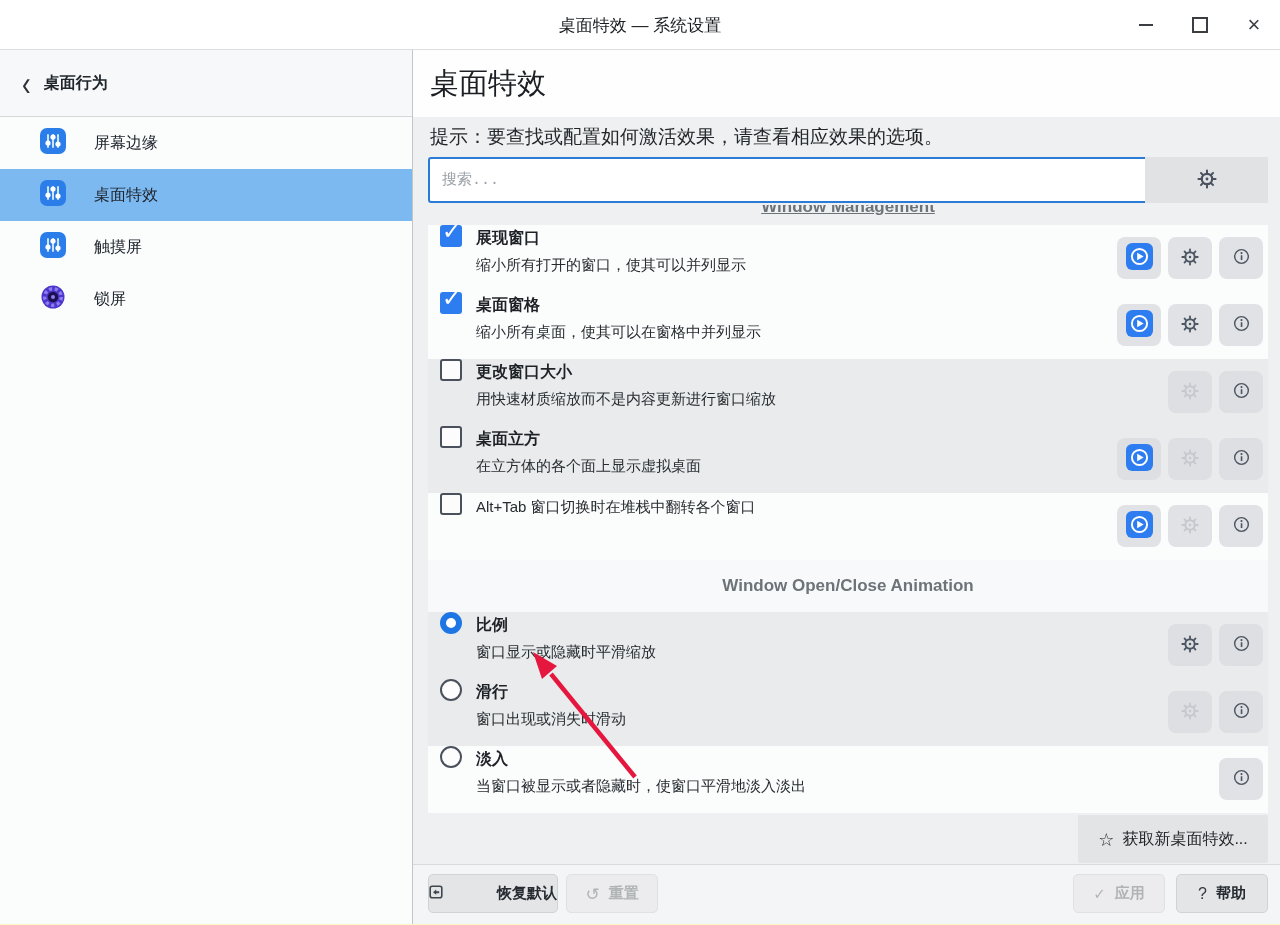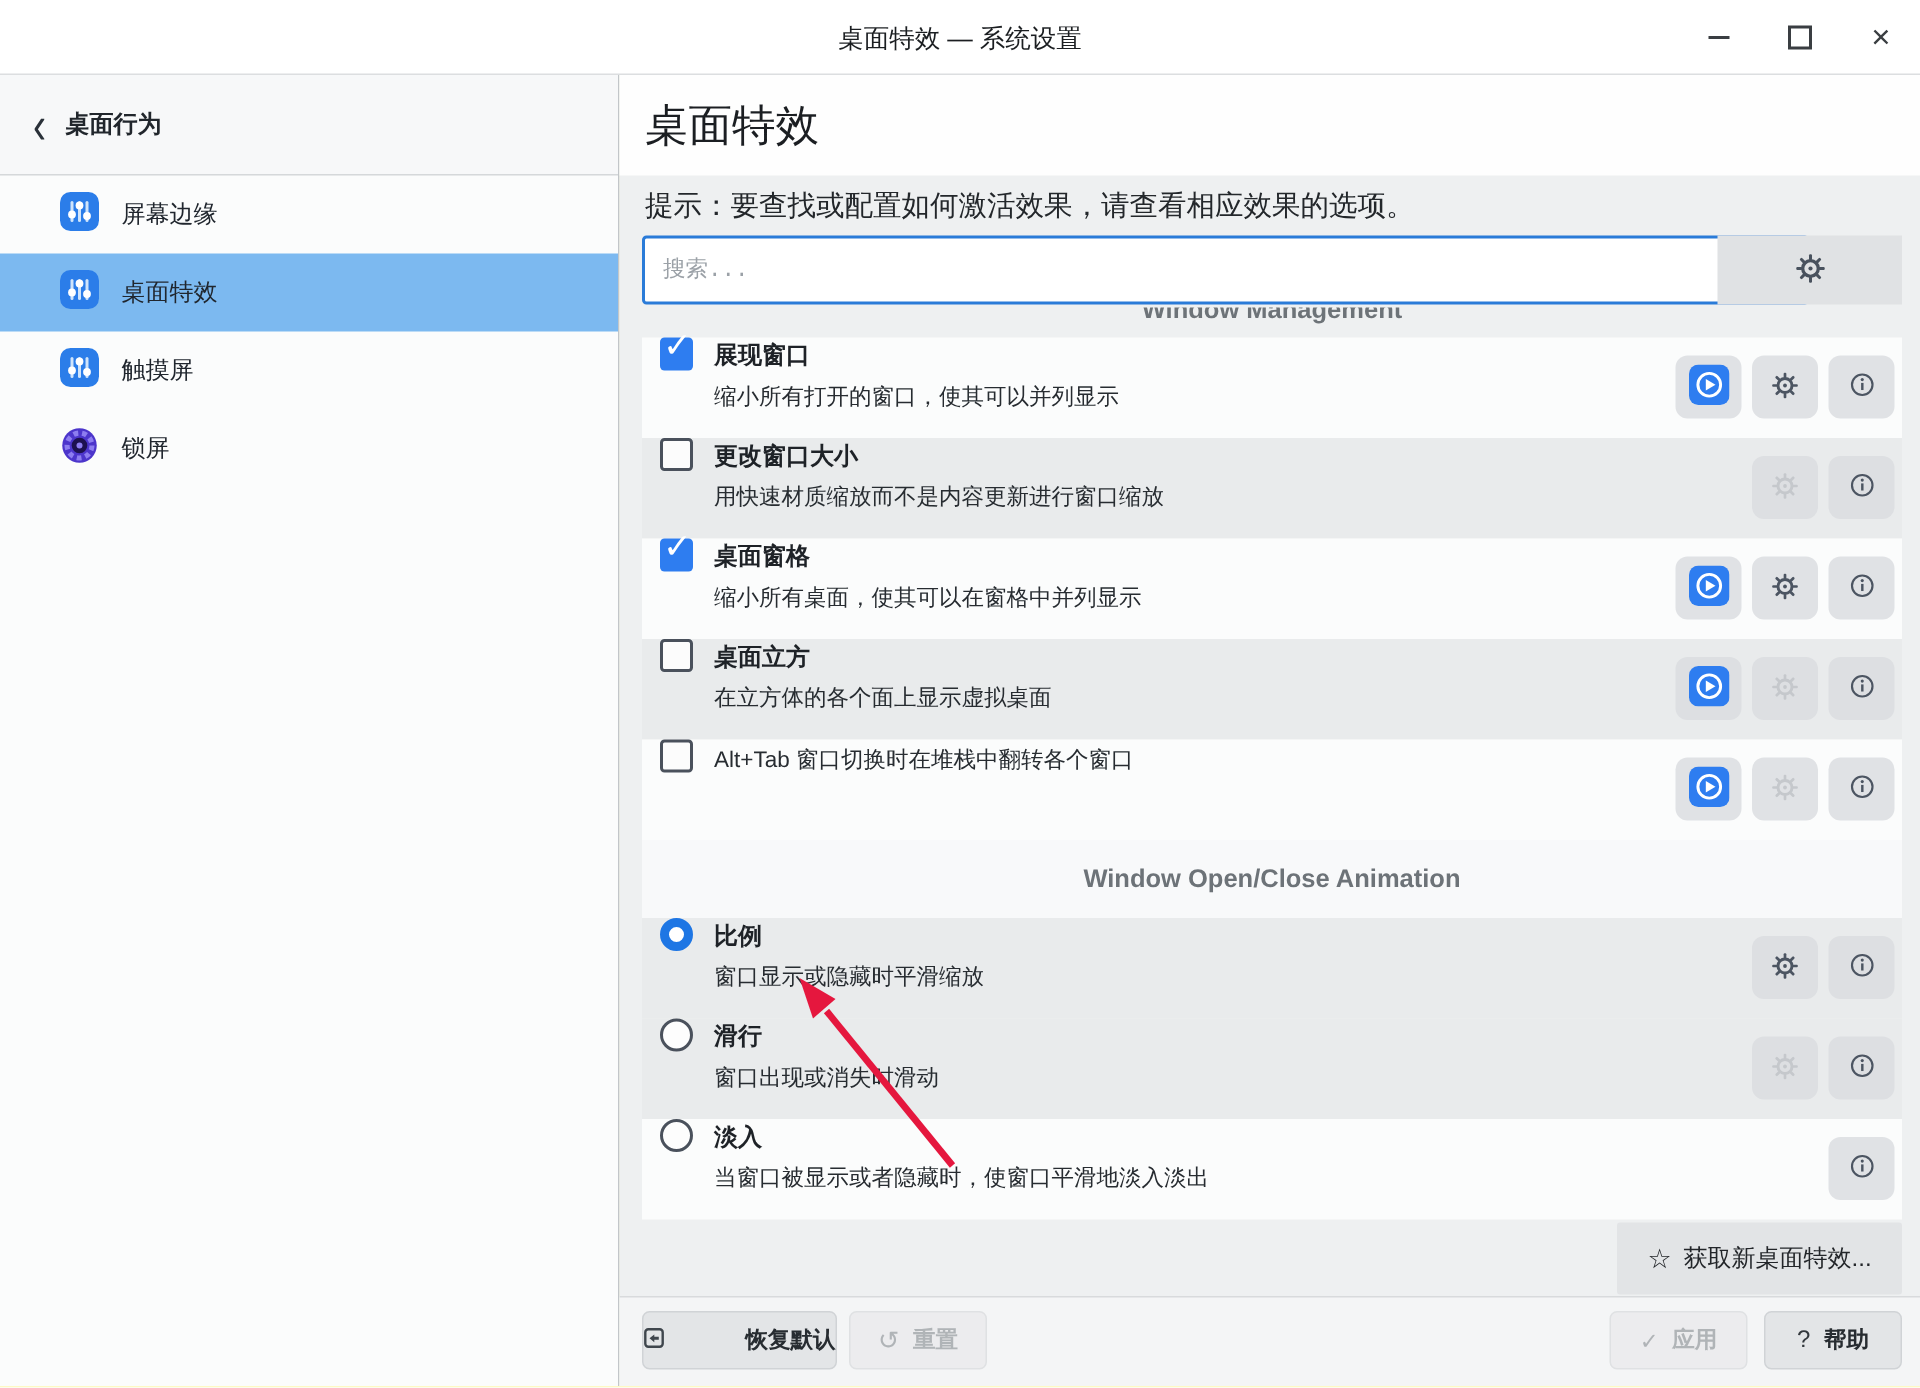--- a/index.html
+++ b/index.html
@@ -17,21 +17,21 @@
   .ctrl-close { font-size:22px; color:#3a3e42; line-height:1; }
 
   .body-wrap { position:relative; display:flex; height:874px; }
 
   
   .sidebar { width:413px; background:#fbfcfc; border-right:1px solid #c2c6c9; }
   .back-row { height:67px; display:flex; align-items:center; padding-left:22px; gap:13px;
     border-bottom:1px solid #d5d8da; background:#f7f8f9; }
   .back-chev { font-size:26px; color:#2a3139; line-height:0.8; font-weight:400; transform:scaleY(1.35); }
   .back-label { font-size:16px; font-weight:700; color:#21262c; }
-  .side-item { height:52px; display:flex; align-items:center; padding-left:40px; gap:15px; cursor:pointer; }
+  .side-item { height:52px; display:flex; align-items:center; padding-left:40px; gap:28px; cursor:pointer; }
   .side-item.selected { background:#7cb9f0; }
   .side-label { font-size:16px; color:#20262e; font-weight:500; }
 
   
   .main { position:relative; width:867px; background:#eef0f1; }
   .page-title-band { height:67px; background:#fefefe; display:flex; align-items:center; padding-left:17px; }
   .page-title { font-size:29px; font-weight:500; color:#1b1e22; }
   .hint-band { height:40px; display:flex; align-items:center; padding-left:17px; font-size:19px; color:#23272b; }
 
   .search-row { position:relative; height:48px; padding-left:15px; }
@@ -39,21 +39,21 @@
     border:2px solid #2a7bd8; border-radius:3px; padding:0 12px; font-size:15px; color:#23272b; outline:none;
     font-family:Liberation Mono, monospace; }
   .search-input::placeholder { color:#9ba1a7; }
   .search-config { position:absolute; left:732px; top:0; width:123px; height:46px; background:#e0e2e4;
     border:none; display:flex; align-items:center; justify-content:center; color:#49525e; cursor:pointer; }
 
   
   .list { position:relative; margin-left:15px; width:840px; }
   .section-hdr { display:flex; justify-content:center; align-items:center; font-size:17px;
     font-weight:700; color:#6d7378; }
-  .section-hdr.clipped { height:20px; overflow:hidden; align-items:flex-start; }
+  .section-hdr.clipped { height:20px; overflow:hidden; align-items:flex-start;text-decoration:underline; }
   .section-hdr.clipped span { display:block; line-height:24px; margin-top:-10px; }
   .section-hdr.band { height:52px; background:#f8f9fa; }
 
   .row { position:relative; height:67px; display:flex; align-items:flex-start; }
   .row.alt0 { background:#fbfcfc; }
   .row.alt1 { background:#e9ebec; }
 
   .control { flex:0 0 auto; margin-left:12px; width:22px; height:22px; position:relative; cursor:pointer; }
   .checkbox { border:2px solid #4a515c; border-radius:3px; background:#fcfcfc; }
   .checkbox.checked { border:none; background:#2e7df0; }
@@ -224,62 +224,62 @@
                 </svg></span>
             </button>
             <button class="action-btn btn-info">
               <span><svg width="19" height="19" viewBox="0 0 20 20">
                   <circle cx="10" cy="10" r="7.2" fill="none" stroke="currentColor" stroke-width="1.5"></circle>
                   <rect x="9.2" y="8.7" width="1.7" height="5" fill="currentColor"></rect>
                   <circle cx="10" cy="6.4" r="1.1" fill="currentColor"></circle>
                 </svg></span>
             </button>
           </div>
-          <div class="row alt1">
-            <span class="control checkbox"></span>
-            <div class="row-text">
-              <div class="row-title">更改窗口大小</div>
-              <div class="row-desc">用快速材质缩放而不是内容更新进行窗口缩放</div>
-            </div>
-            <button class="action-btn btn-gear disabled">
-              <span><svg width="18" height="18" viewBox="0 0 20 20">
-                  <rect x="9" y="0.5" width="2" height="4" rx="0.8" fill="currentColor" transform="rotate(0 10 10)"></rect>
-                  <rect x="9" y="0.5" width="2" height="4" rx="0.8" fill="currentColor" transform="rotate(45 10 10)"></rect>
-                  <rect x="9" y="0.5" width="2" height="4" rx="0.8" fill="currentColor" transform="rotate(90 10 10)"></rect>
-                  <rect x="9" y="0.5" width="2" height="4" rx="0.8" fill="currentColor" transform="rotate(135 10 10)"></rect>
-                  <rect x="9" y="0.5" width="2" height="4" rx="0.8" fill="currentColor" transform="rotate(180 10 10)"></rect>
-                  <rect x="9" y="0.5" width="2" height="4" rx="0.8" fill="currentColor" transform="rotate(225 10 10)"></rect>
-                  <rect x="9" y="0.5" width="2" height="4" rx="0.8" fill="currentColor" transform="rotate(270 10 10)"></rect>
-                  <rect x="9" y="0.5" width="2" height="4" rx="0.8" fill="currentColor" transform="rotate(315 10 10)"></rect>
-                  <circle cx="10" cy="10" r="5.2" fill="none" stroke="currentColor" stroke-width="2.2"></circle>
-                  <circle cx="10" cy="10" r="1.4" fill="currentColor"></circle>
-                </svg></span>
-            </button>
-            <button class="action-btn btn-info">
-              <span><svg width="19" height="19" viewBox="0 0 20 20">
-                  <circle cx="10" cy="10" r="7.2" fill="none" stroke="currentColor" stroke-width="1.5"></circle>
-                  <rect x="9.2" y="8.7" width="1.7" height="5" fill="currentColor"></rect>
-                  <circle cx="10" cy="6.4" r="1.1" fill="currentColor"></circle>
-                </svg></span>
-            </button>
-          </div>
           <div class="row alt0">
             <span class="control checkbox checked"></span>
             <div class="row-text">
               <div class="row-title">桌面窗格</div>
               <div class="row-desc">缩小所有桌面，使其可以在窗格中并列显示</div>
             </div>
             <button class="action-btn btn-video">
               <span><svg width="27" height="27" viewBox="0 0 26 26">
                   <rect x="0" y="0" width="26" height="26" rx="6" fill="#2e7df0"></rect>
                   <circle cx="13" cy="13" r="7.3" fill="none" stroke="#fff" stroke-width="1.9"></circle>
                   <path d="M10.8 9.3 L17 13 L10.8 16.7 z" fill="#fff"></path>
                 </svg></span>
             </button>
             <button class="action-btn btn-gear">
+              <span><svg width="18" height="18" viewBox="0 0 20 20">
+                  <rect x="9" y="0.5" width="2" height="4" rx="0.8" fill="currentColor" transform="rotate(0 10 10)"></rect>
+                  <rect x="9" y="0.5" width="2" height="4" rx="0.8" fill="currentColor" transform="rotate(45 10 10)"></rect>
+                  <rect x="9" y="0.5" width="2" height="4" rx="0.8" fill="currentColor" transform="rotate(90 10 10)"></rect>
+                  <rect x="9" y="0.5" width="2" height="4" rx="0.8" fill="currentColor" transform="rotate(135 10 10)"></rect>
+                  <rect x="9" y="0.5" width="2" height="4" rx="0.8" fill="currentColor" transform="rotate(180 10 10)"></rect>
+                  <rect x="9" y="0.5" width="2" height="4" rx="0.8" fill="currentColor" transform="rotate(225 10 10)"></rect>
+                  <rect x="9" y="0.5" width="2" height="4" rx="0.8" fill="currentColor" transform="rotate(270 10 10)"></rect>
+                  <rect x="9" y="0.5" width="2" height="4" rx="0.8" fill="currentColor" transform="rotate(315 10 10)"></rect>
+                  <circle cx="10" cy="10" r="5.2" fill="none" stroke="currentColor" stroke-width="2.2"></circle>
+                  <circle cx="10" cy="10" r="1.4" fill="currentColor"></circle>
+                </svg></span>
+            </button>
+            <button class="action-btn btn-info">
+              <span><svg width="19" height="19" viewBox="0 0 20 20">
+                  <circle cx="10" cy="10" r="7.2" fill="none" stroke="currentColor" stroke-width="1.5"></circle>
+                  <rect x="9.2" y="8.7" width="1.7" height="5" fill="currentColor"></rect>
+                  <circle cx="10" cy="6.4" r="1.1" fill="currentColor"></circle>
+                </svg></span>
+            </button>
+          </div>
+          <div class="row alt1">
+            <span class="control checkbox"></span>
+            <div class="row-text">
+              <div class="row-title">更改窗口大小</div>
+              <div class="row-desc">用快速材质缩放而不是内容更新进行窗口缩放</div>
+            </div>
+            <button class="action-btn btn-gear disabled">
               <span><svg width="18" height="18" viewBox="0 0 20 20">
                   <rect x="9" y="0.5" width="2" height="4" rx="0.8" fill="currentColor" transform="rotate(0 10 10)"></rect>
                   <rect x="9" y="0.5" width="2" height="4" rx="0.8" fill="currentColor" transform="rotate(45 10 10)"></rect>
                   <rect x="9" y="0.5" width="2" height="4" rx="0.8" fill="currentColor" transform="rotate(90 10 10)"></rect>
                   <rect x="9" y="0.5" width="2" height="4" rx="0.8" fill="currentColor" transform="rotate(135 10 10)"></rect>
                   <rect x="9" y="0.5" width="2" height="4" rx="0.8" fill="currentColor" transform="rotate(180 10 10)"></rect>
                   <rect x="9" y="0.5" width="2" height="4" rx="0.8" fill="currentColor" transform="rotate(225 10 10)"></rect>
                   <rect x="9" y="0.5" width="2" height="4" rx="0.8" fill="currentColor" transform="rotate(270 10 10)"></rect>
                   <rect x="9" y="0.5" width="2" height="4" rx="0.8" fill="currentColor" transform="rotate(315 10 10)"></rect>
                   <circle cx="10" cy="10" r="5.2" fill="none" stroke="currentColor" stroke-width="2.2"></circle>

